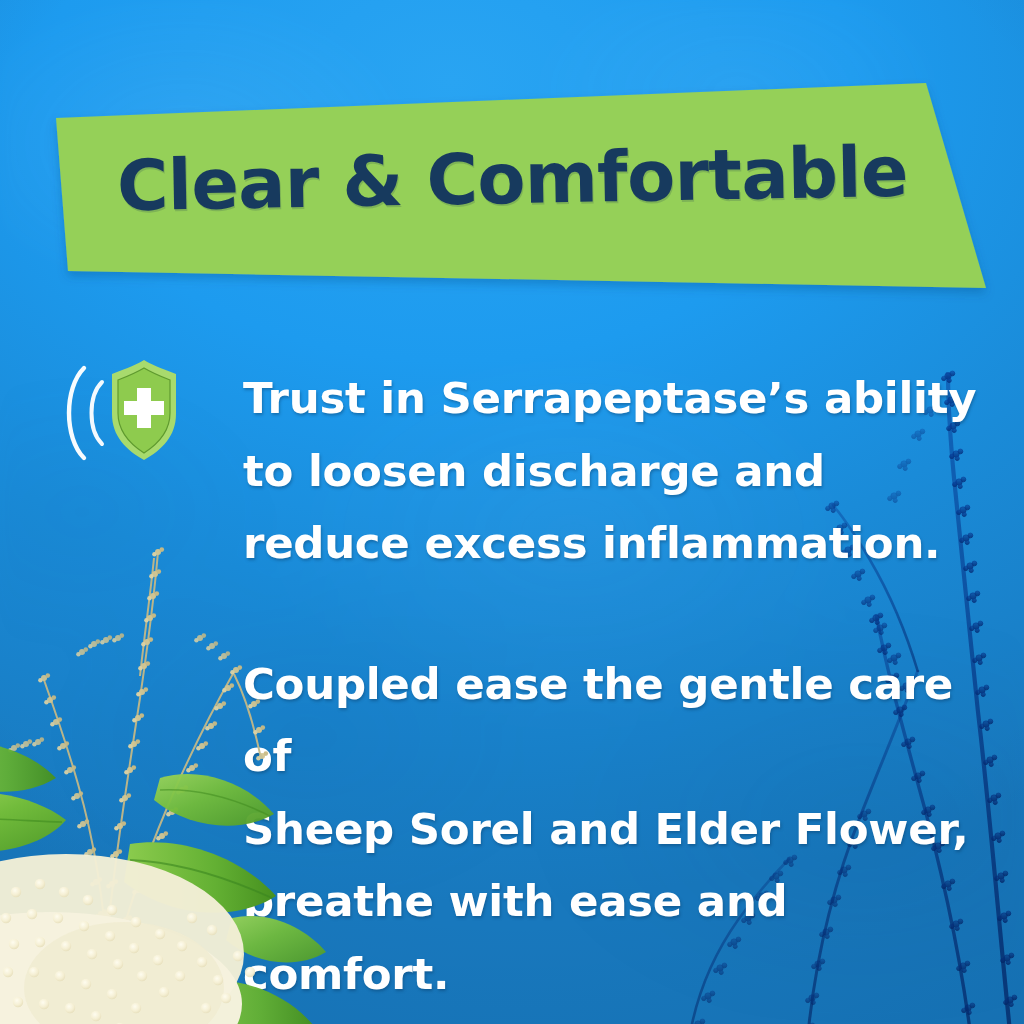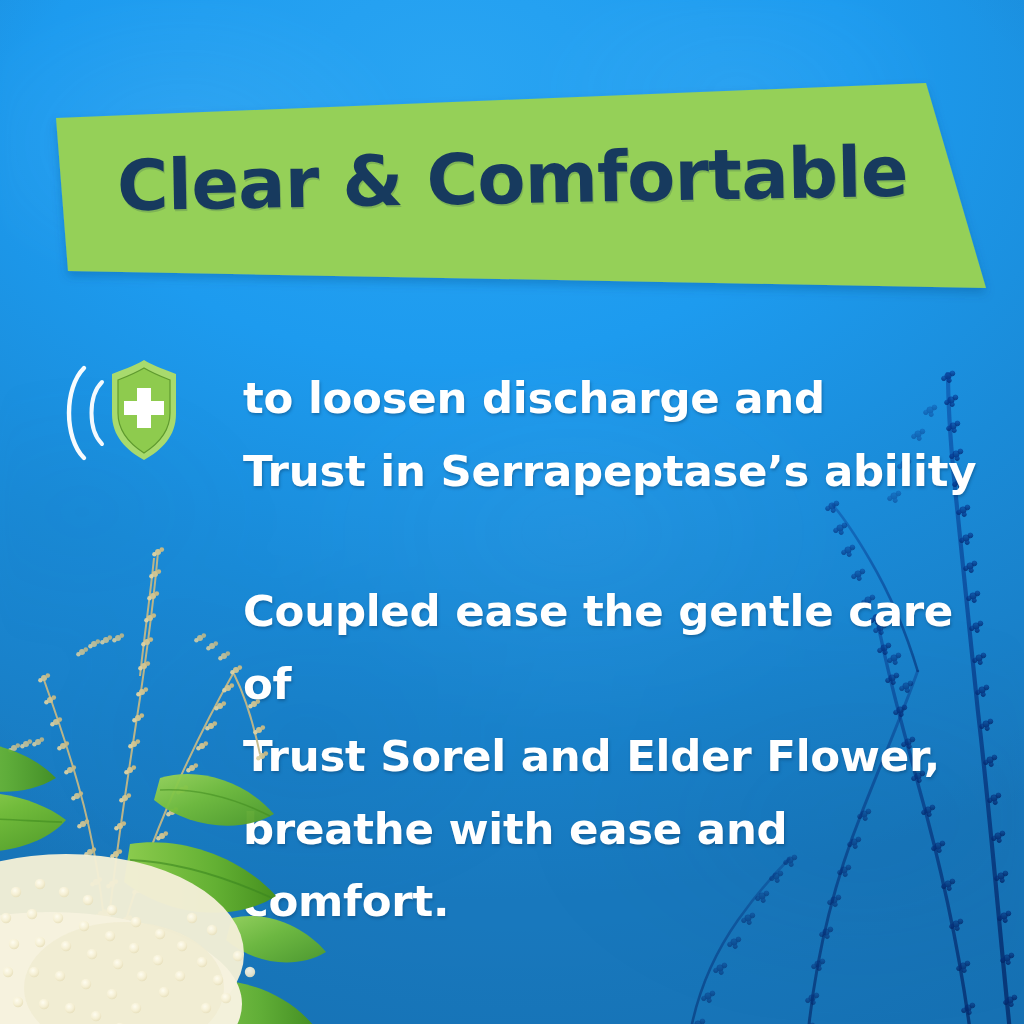--- a/index.html
+++ b/index.html
@@ -275,26 +275,27 @@
       <path d="M54 16 C 70 10, 80 6, 86 2 C 92 6, 102 10, 118 16 L118 56 C118 78, 104 92, 86 102 C 68 92, 54 78, 54 56 Z" fill="#a8da6d"></path>
 
       <path d="M60 22 C 73 17, 81 13, 86 10 C 91 13, 99 17, 112 22 L112 55 C112 74, 100 86, 86 95 C 72 86, 60 74, 60 55 Z" fill="#8ecb4e" stroke="#5f9a2f" stroke-width="1.2"></path>
 
       <path d="M79 30 h14 v13 h13 v14 h-13 v13 h-14 v-13 h-13 v-14 h13 z" fill="#ffffff"></path>
     </svg>
   </div>
 
   <div class="copy">
     <p class="para-1">
+      <span class="line">Trust in Serrapeptase’s ability</span>
       <span class="line">to loosen discharge and</span>
-      <span class="line">Trust in Serrapeptase’s ability</span>
+      <span class="line">reduce excess inflammation.</span>
     </p>
     <p class="para-2">
       <span class="line">Coupled ease the gentle care of</span>
-      <span class="line">Trust Sorel and Elder Flower,</span>
+      <span class="line">Sheep Sorel and Elder Flower,</span>
       <span class="line">breathe with ease and comfort.</span>
     </p>
   </div>
 
   <div class="botanical-left">
     <svg viewBox="0 0 470 600" xmlns="http://www.w3.org/2000/svg">
       <defs>
         <linearGradient id="leafG" x1="0" y1="0" x2="1" y2="1">
           <stop offset="0%" stop-color="#9ad45a"></stop>
           <stop offset="45%" stop-color="#71bb3b"></stop>

